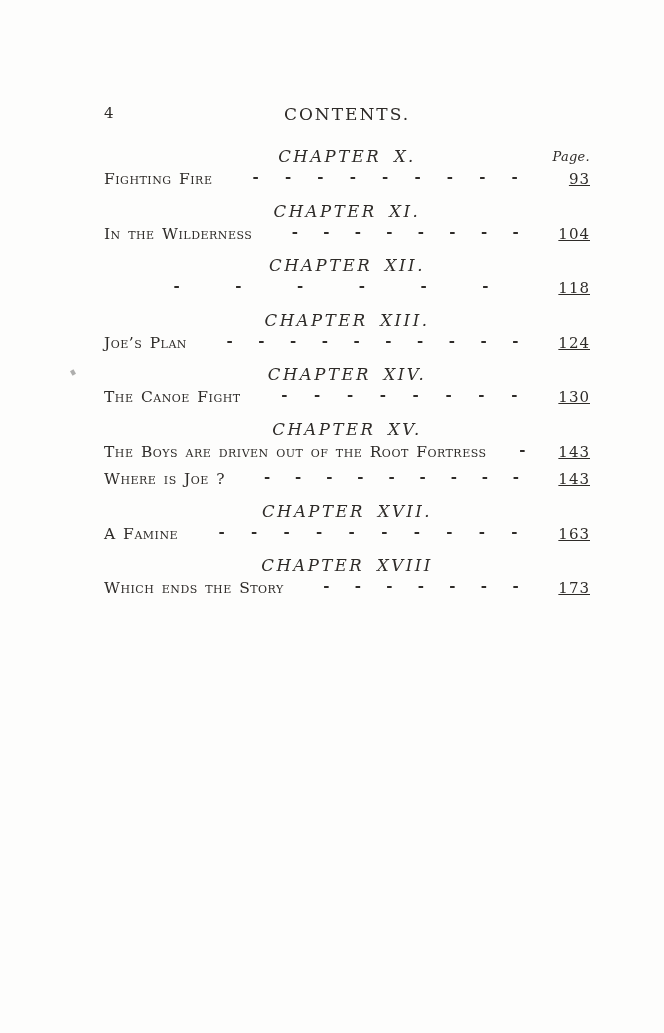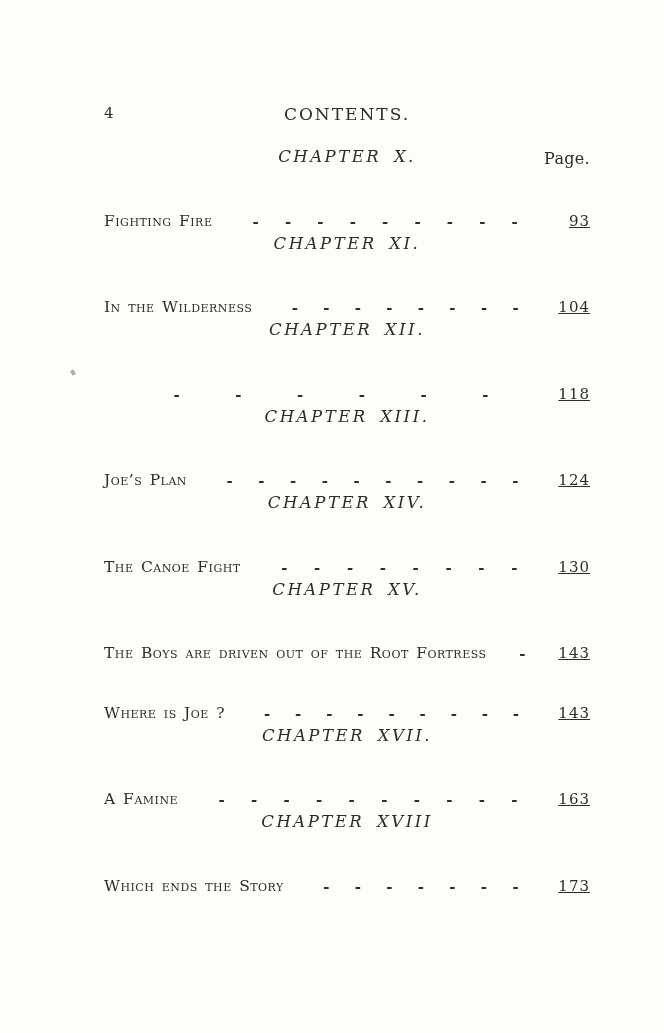--- a/index.html
+++ b/index.html
@@ -38,38 +38,38 @@
   }
   
   .toc {
     position: relative;
     margin-top: 17px;
   }
   .page-col-label {
     position: absolute;
     top: 6px;
     right: 0;
-    font-size: 16px;
+    font-size: 13px;
     letter-spacing: 0.3px;
+    font-style: italic;
   }
   .chapter-heading {
     height: 27px;
     line-height: 27px;
     text-align: center;
     font-size: 16.5px;
     letter-spacing: 2.5px;
     word-spacing: 5px;
     white-space: nowrap;
     font-style: italic;
   }
   .toc-row {
     height: 27.5px;
     display: flex;
-    align-items: flex-end;
-    margin-top: 32px;
+    align-items: flex-start;
   }
   .entry-title {
     font-variant: small-caps;
     font-size: 15.5px;
     letter-spacing: 0.5px;
     word-spacing: 2px;
     white-space: nowrap;
   }
   .leader {
     flex: 1;

